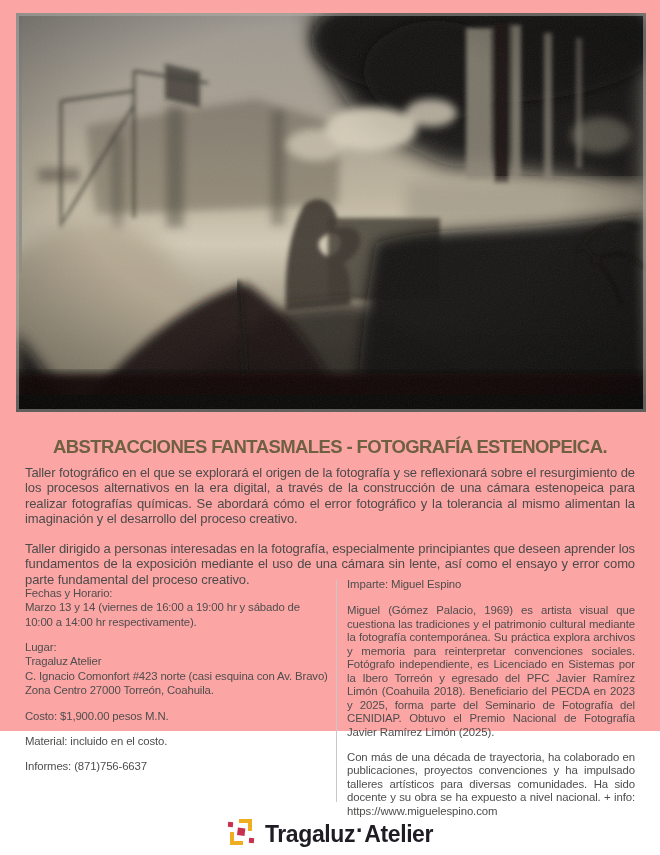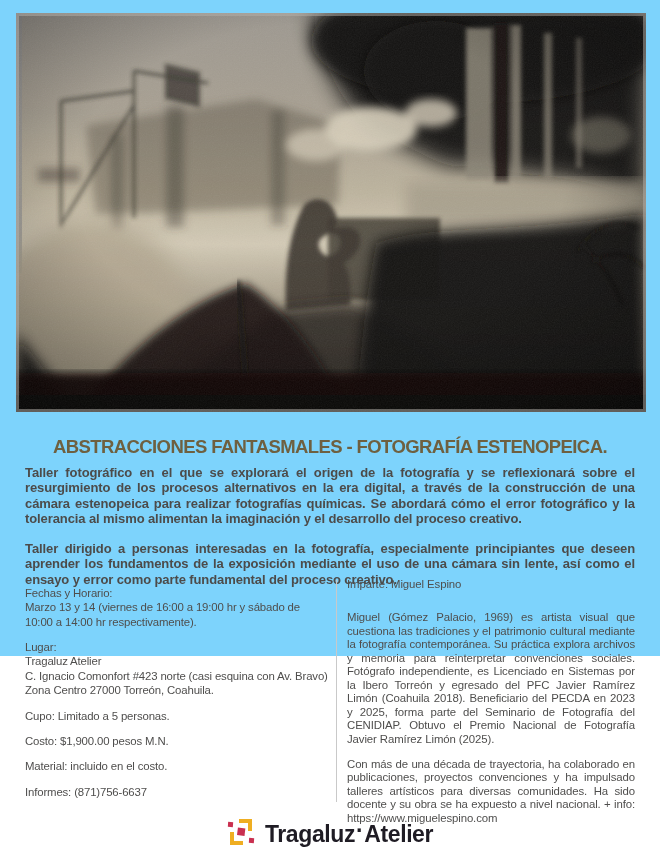--- a/index.html
+++ b/index.html
@@ -1,60 +1,60 @@
 <!DOCTYPE html>
 <html style="--title-color: #6e6040; --body-color: #4c4b4a; --details-color: #4f4e4d; --divider-color: #c9c9c9; --brand-color: #1f1c24;"><head>
 <meta charset="utf-8">
 <style>
   html,body{margin:0;padding:0;}
   body{
     width:660px;height:855px;background:#ffffff;overflow:hidden;
     font-family:"Liberation Sans","DejaVu Sans",sans-serif;
     -webkit-font-smoothing:antialiased;
   }
-  .poster{position:relative;width:660px;height:656px;background:#7dd3fc;}
+  .poster{position:relative;width:660px;height:731px;background:#fca5a5;}
 
   
   .photo{
     position:absolute;left:16px;top:13px;width:630px;height:399px;
     background:#aaa396;overflow:hidden;
   }
   .photo svg{display:block;width:630px;height:399px;}
 
   
   .title{
     position:absolute;left:0;top:424px;width:660px;
     text-align:center;white-space:nowrap;
     font-size:18.5px;font-weight:800;letter-spacing:-0.6px;
     color:var(--title-color,#6e6040);
   }
 
   
   .intro{
     position:absolute;left:25px;width:610px;
-    font-size:13px;font-weight:bold;line-height:1.18;
+    font-size:13px;font-weight:normal;line-height:1.18;
     letter-spacing:-0.1px;text-align:justify;
     color:var(--body-color,#4c4b4a);
   }
   .intro.p1{top:452px;}
   .intro.p2{top:528px;}
 
   
   .details{
     position:absolute;left:25px;top:578px;width:610px;height:224px;
     display:flex;align-items:stretch;
   }
   .col-left{width:303px;flex:0 0 303px;font-size:11.4px;line-height:1.26;
     color:var(--details-color,#4f4e4d);letter-spacing:-0.15px;}
   .col-left p{margin:8px 0 11px 0;white-space:pre-line;}
   .v-divider{width:1px;background:var(--divider-color,#c9c9c9);margin:2px 10px 0 8px;flex:0 0 1px;}
   .col-right{flex:1;font-size:11.4px;line-height:1.18;letter-spacing:-0.1px;
     color:var(--details-color,#4f4e4d);text-align:justify;}
   .col-right p{margin:0 0 12px 0;}
-  .col-right p.imparte{margin-bottom:20px;text-align:left;}
+  .col-right p.imparte{margin-bottom:13px;text-align:left;}
 
   
   .footer{
     position:absolute;left:0;top:806px;width:660px;height:42px;
     display:flex;align-items:flex-end;justify-content:center;gap:9px;
   }
   .logo-icon{width:29px;height:31px;display:inline-block;}
   .brand{
     font-size:23px;font-weight:bold;letter-spacing:-0.4px;
     color:var(--brand-color,#1f1c24);
@@ -181,21 +181,20 @@
   <p class="intro p2">Taller dirigido a personas interesadas en la fotografía, especialmente principiantes que deseen aprender los fundamentos de la exposición mediante el uso de una cámara sin lente, así como el ensayo y error como parte fundamental del proceso creativo.</p>
 
   <div class="details">
     <div class="col-left">
       <p>Fechas y Horario:
 Marzo 13 y 14 (viernes de 16:00 a 19:00 hr y sábado de 10:00 a 14:00 hr respectivamente).</p>
       <p>Lugar:
 Tragaluz Atelier
 C. Ignacio Comonfort #423 norte (casi esquina con Av. Bravo)
 Zona Centro 27000 Torreón, Coahuila.</p>
-      <p>Cupo: Limitado a 5 personas.</p>
       <p>Costo: $1,900.00 pesos M.N.</p>
       <p>Material: incluido en el costo.</p>
       <p>Informes: (871)756-6637</p>
     </div>
     <div class="v-divider"></div>
     <div class="col-right">
       <p class="imparte">Imparte: Miguel Espino</p>
       <p>Miguel (Gómez Palacio, 1969) es artista visual que cuestiona las tradiciones y el patrimonio cultural mediante la fotografía contemporánea. Su práctica explora archivos y memoria para reinterpretar convenciones sociales. Fotógrafo independiente, es Licenciado en Sistemas por la Ibero Torreón y egresado del PFC Javier Ramírez Limón (Coahuila 2018). Beneficiario del PECDA en 2023 y 2025, forma parte del Seminario de Fotografía del CENIDIAP. Obtuvo el Premio Nacional de Fotografía Javier Ramírez Limón (2025).</p>
       <p>Con más de una década de trayectoria, ha colaborado en publicaciones, proyectos convenciones y ha impulsado talleres artísticos para diversas comunidades. Ha sido docente y su obra se ha expuesto a nivel nacional. + info: https://www.miguelespino.com</p>
     </div>

